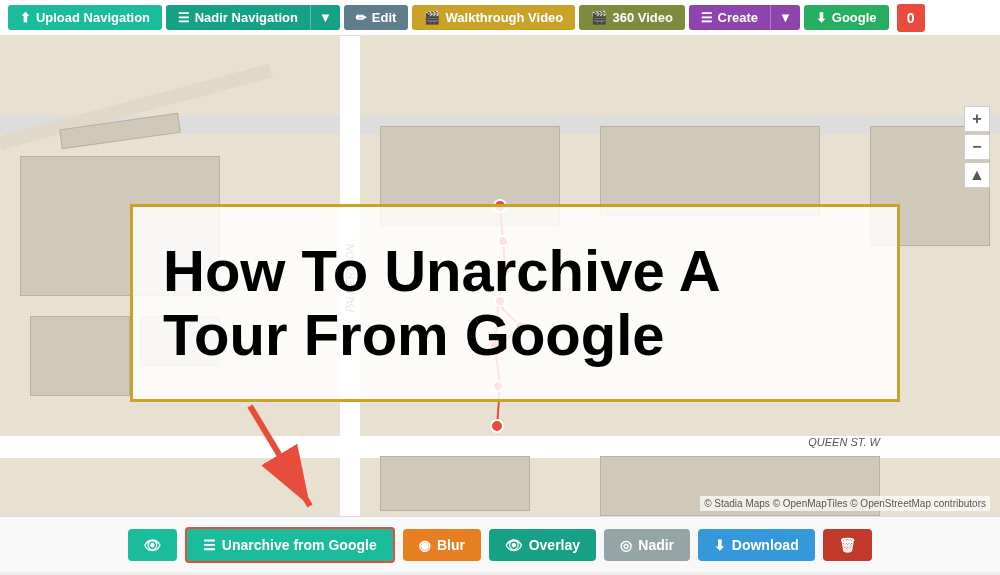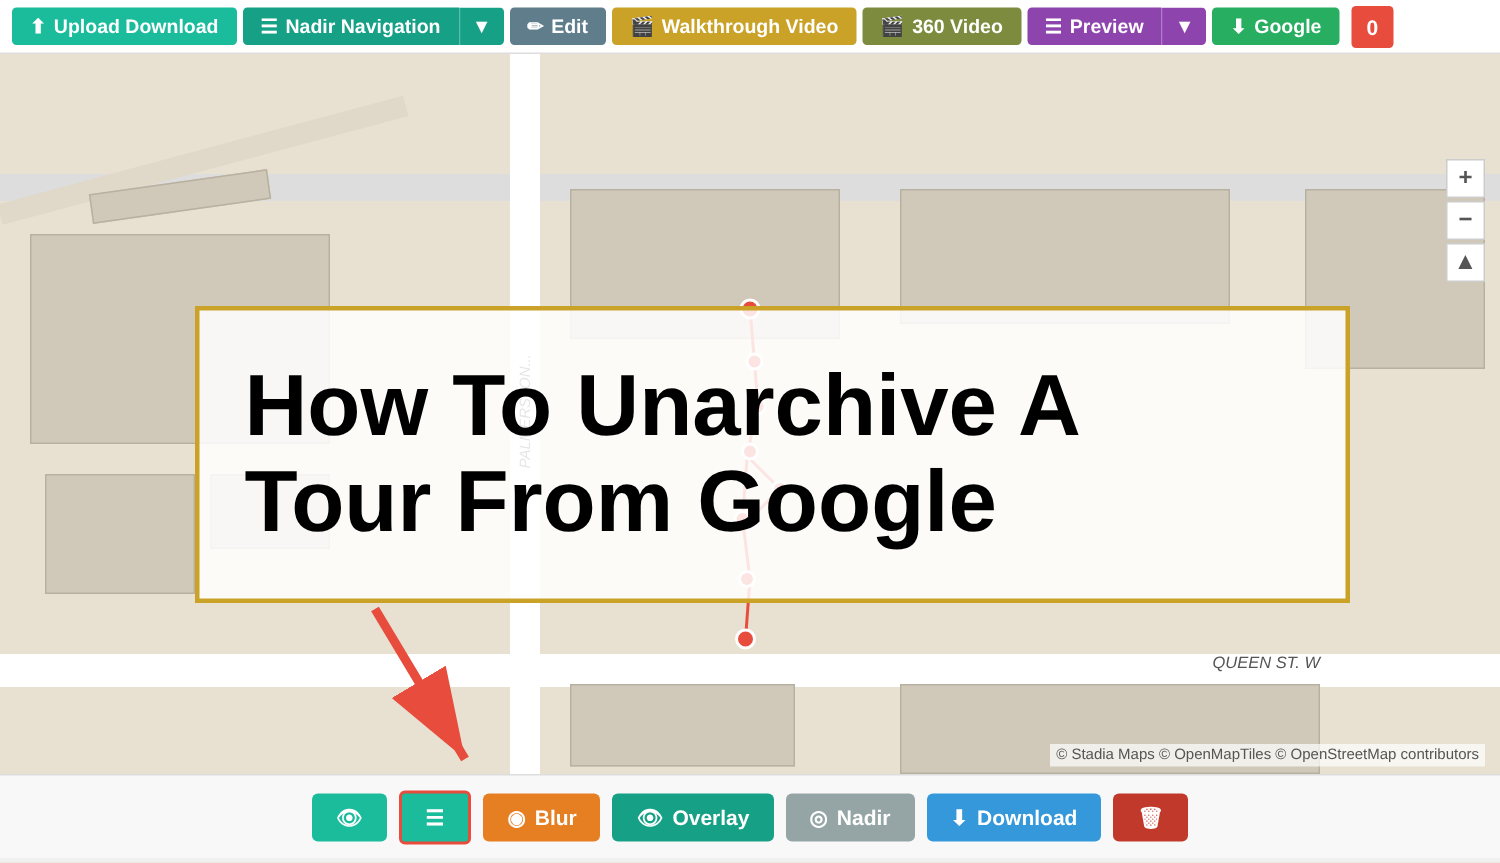--- a/index.html
+++ b/index.html
@@ -191,21 +191,21 @@
       background: #d0c8b8;
       border: 1px solid #b8b0a0;
     }
   </style>
 </head>
 <body>
 
 <div class="toolbar">
   <button class="btn btn-teal">
     <span>⬆</span>
-    <span>Upload Download</span>
+    <span>Upload Navigation</span>
   </button>
 
   <div class="btn-group">
     <button class="btn btn-teal-dark">
       <span>☰</span>
       <span>Nadir Navigation</span>
     </button>
     <button class="btn-dropdown btn-teal-dark">▼</button>
   </div>
 
@@ -220,21 +220,21 @@
   </button>
 
   <button class="btn btn-olive">
     <span>🎬</span>
     <span>360 Video</span>
   </button>
 
   <div class="btn-group">
     <button class="btn btn-purple">
       <span>☰</span>
-      <span>Preview</span>
+      <span>Create</span>
     </button>
     <button class="btn-dropdown btn-purple">▼</button>
   </div>
 
   <button class="btn btn-green-dark">
     <span>⬇</span>
     <span>Google</span>
   </button>
 
   <div class="counter-badge">
@@ -310,20 +310,21 @@
   <div class="map-copyright">© Stadia Maps © OpenMapTiles © OpenStreetMap contributors</div>
 </div>
 
 <div class="action-bar">
   <button class="action-btn view-contrib">
     <span>👁</span>
   </button>
 
   <button class="action-btn unarchive">
     <span>☰</span>
+    <span>Unarchive from Google</span>
   </button>
 
   <button class="action-btn blur">
     <span>◉</span>
     <span>Blur</span>
   </button>
 
   <button class="action-btn preview">
     <span>👁</span>
     <span>Overlay</span>

